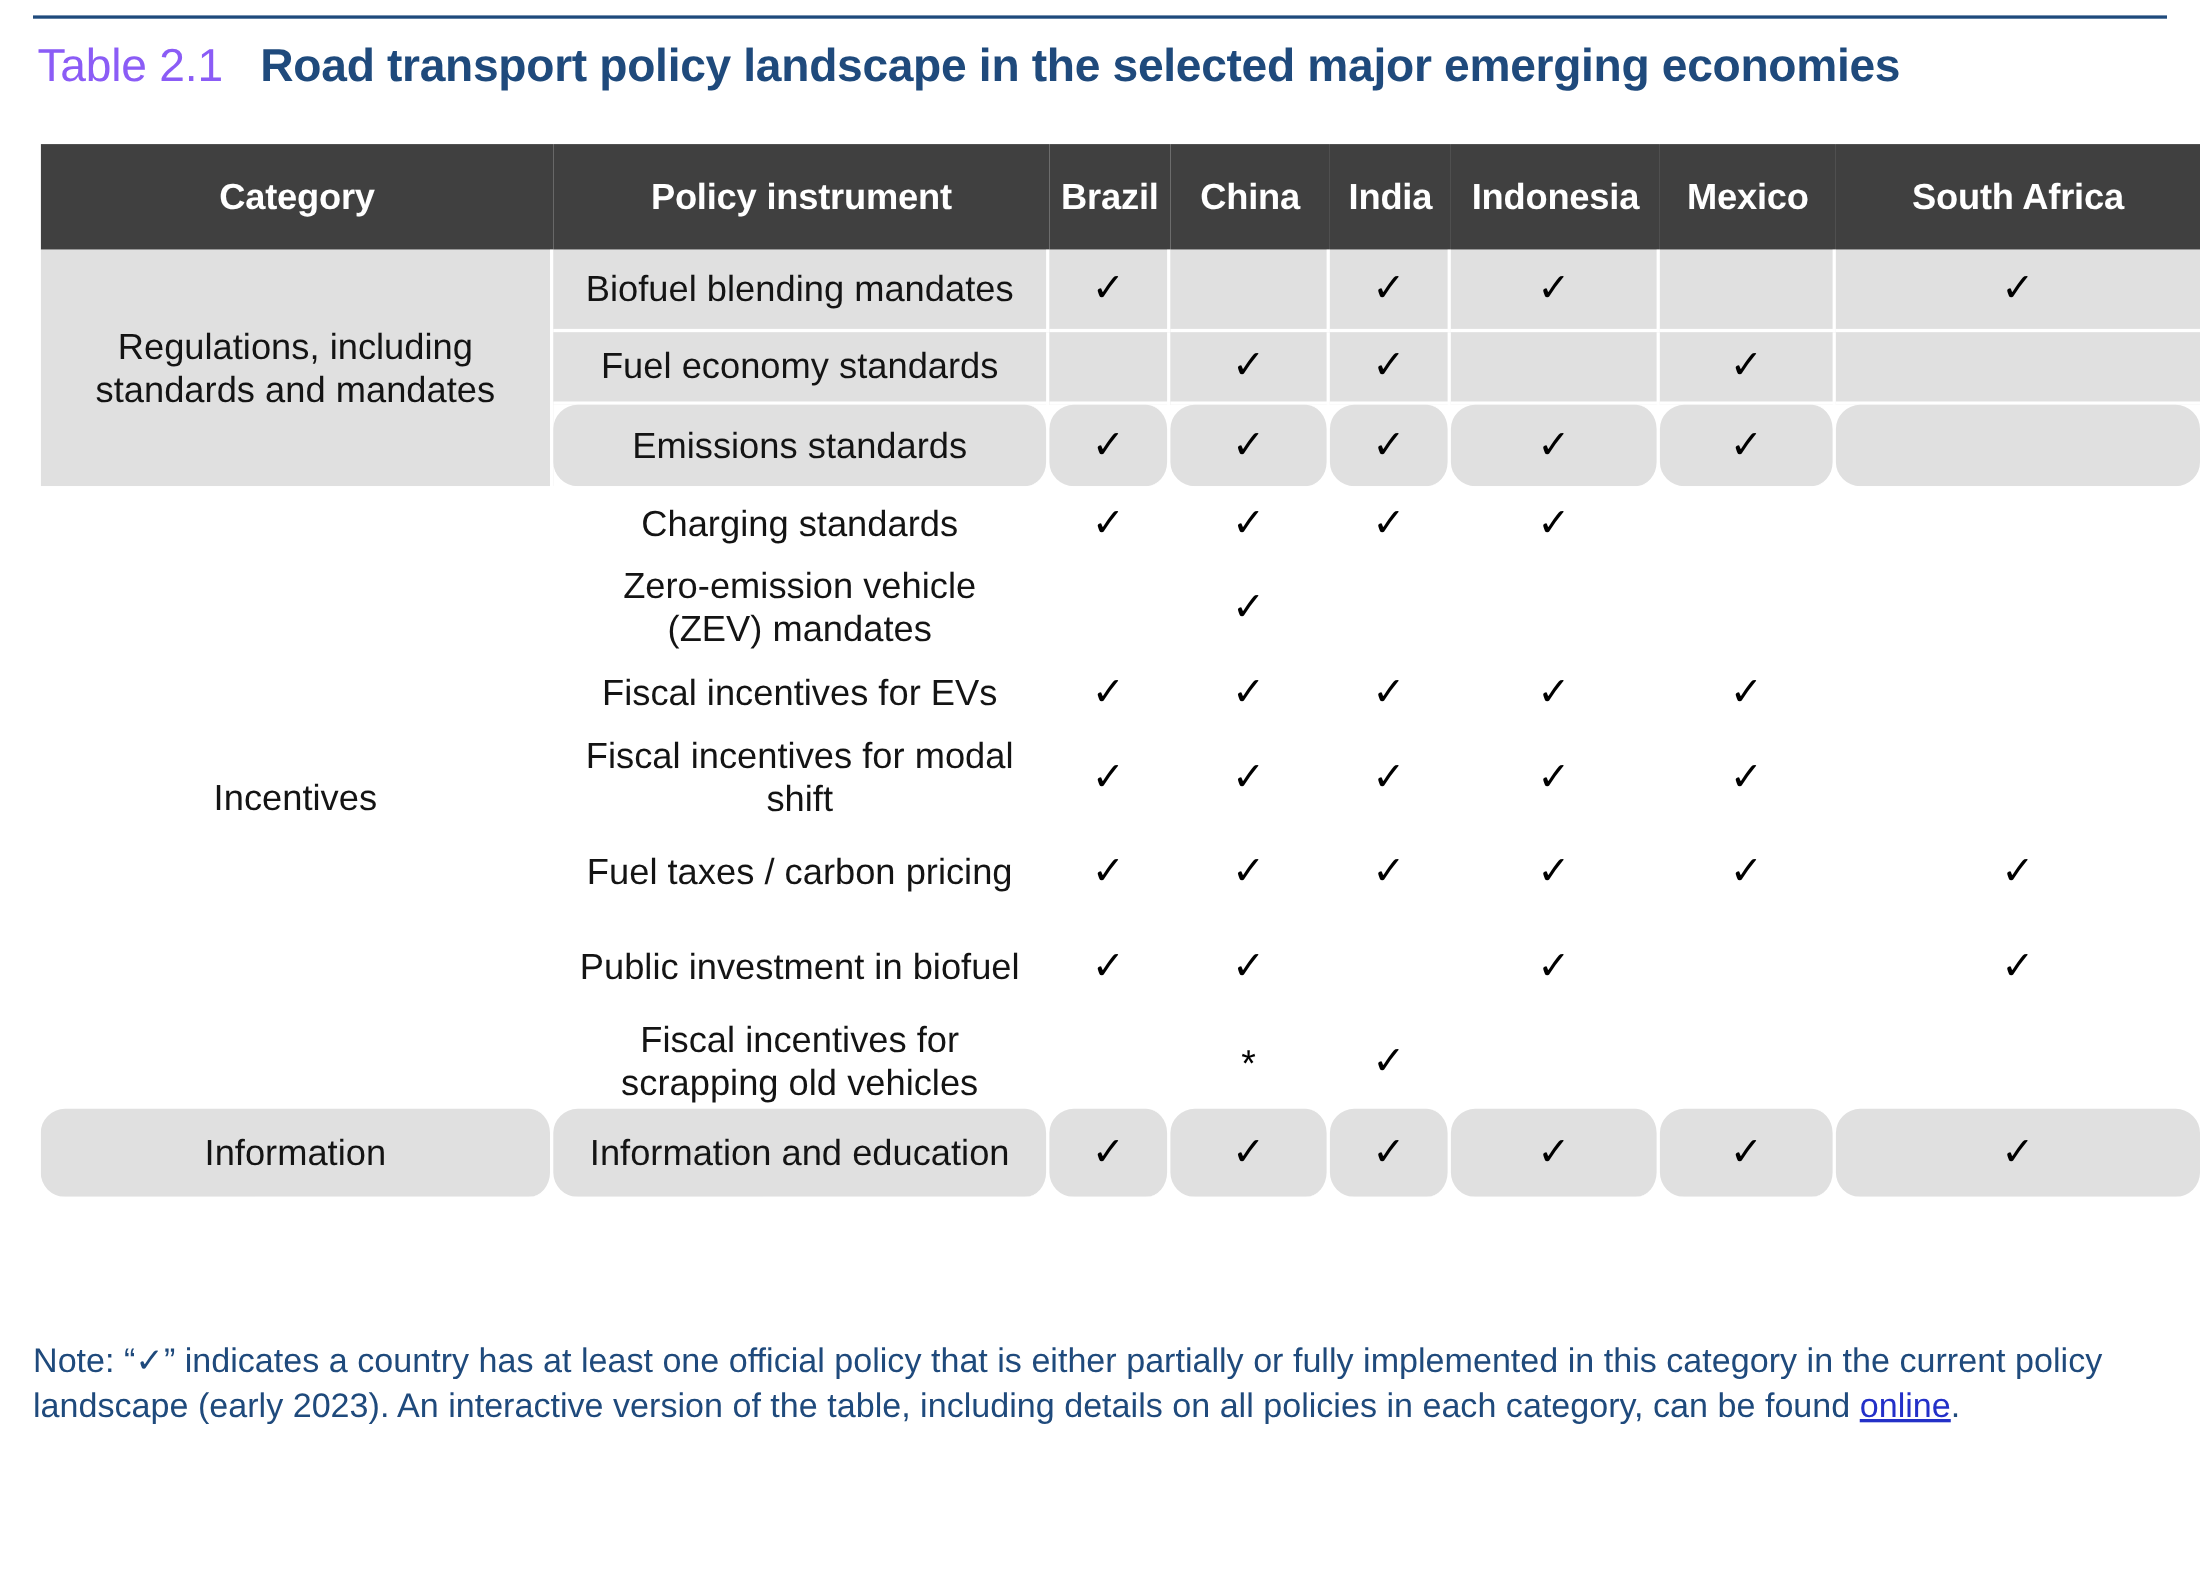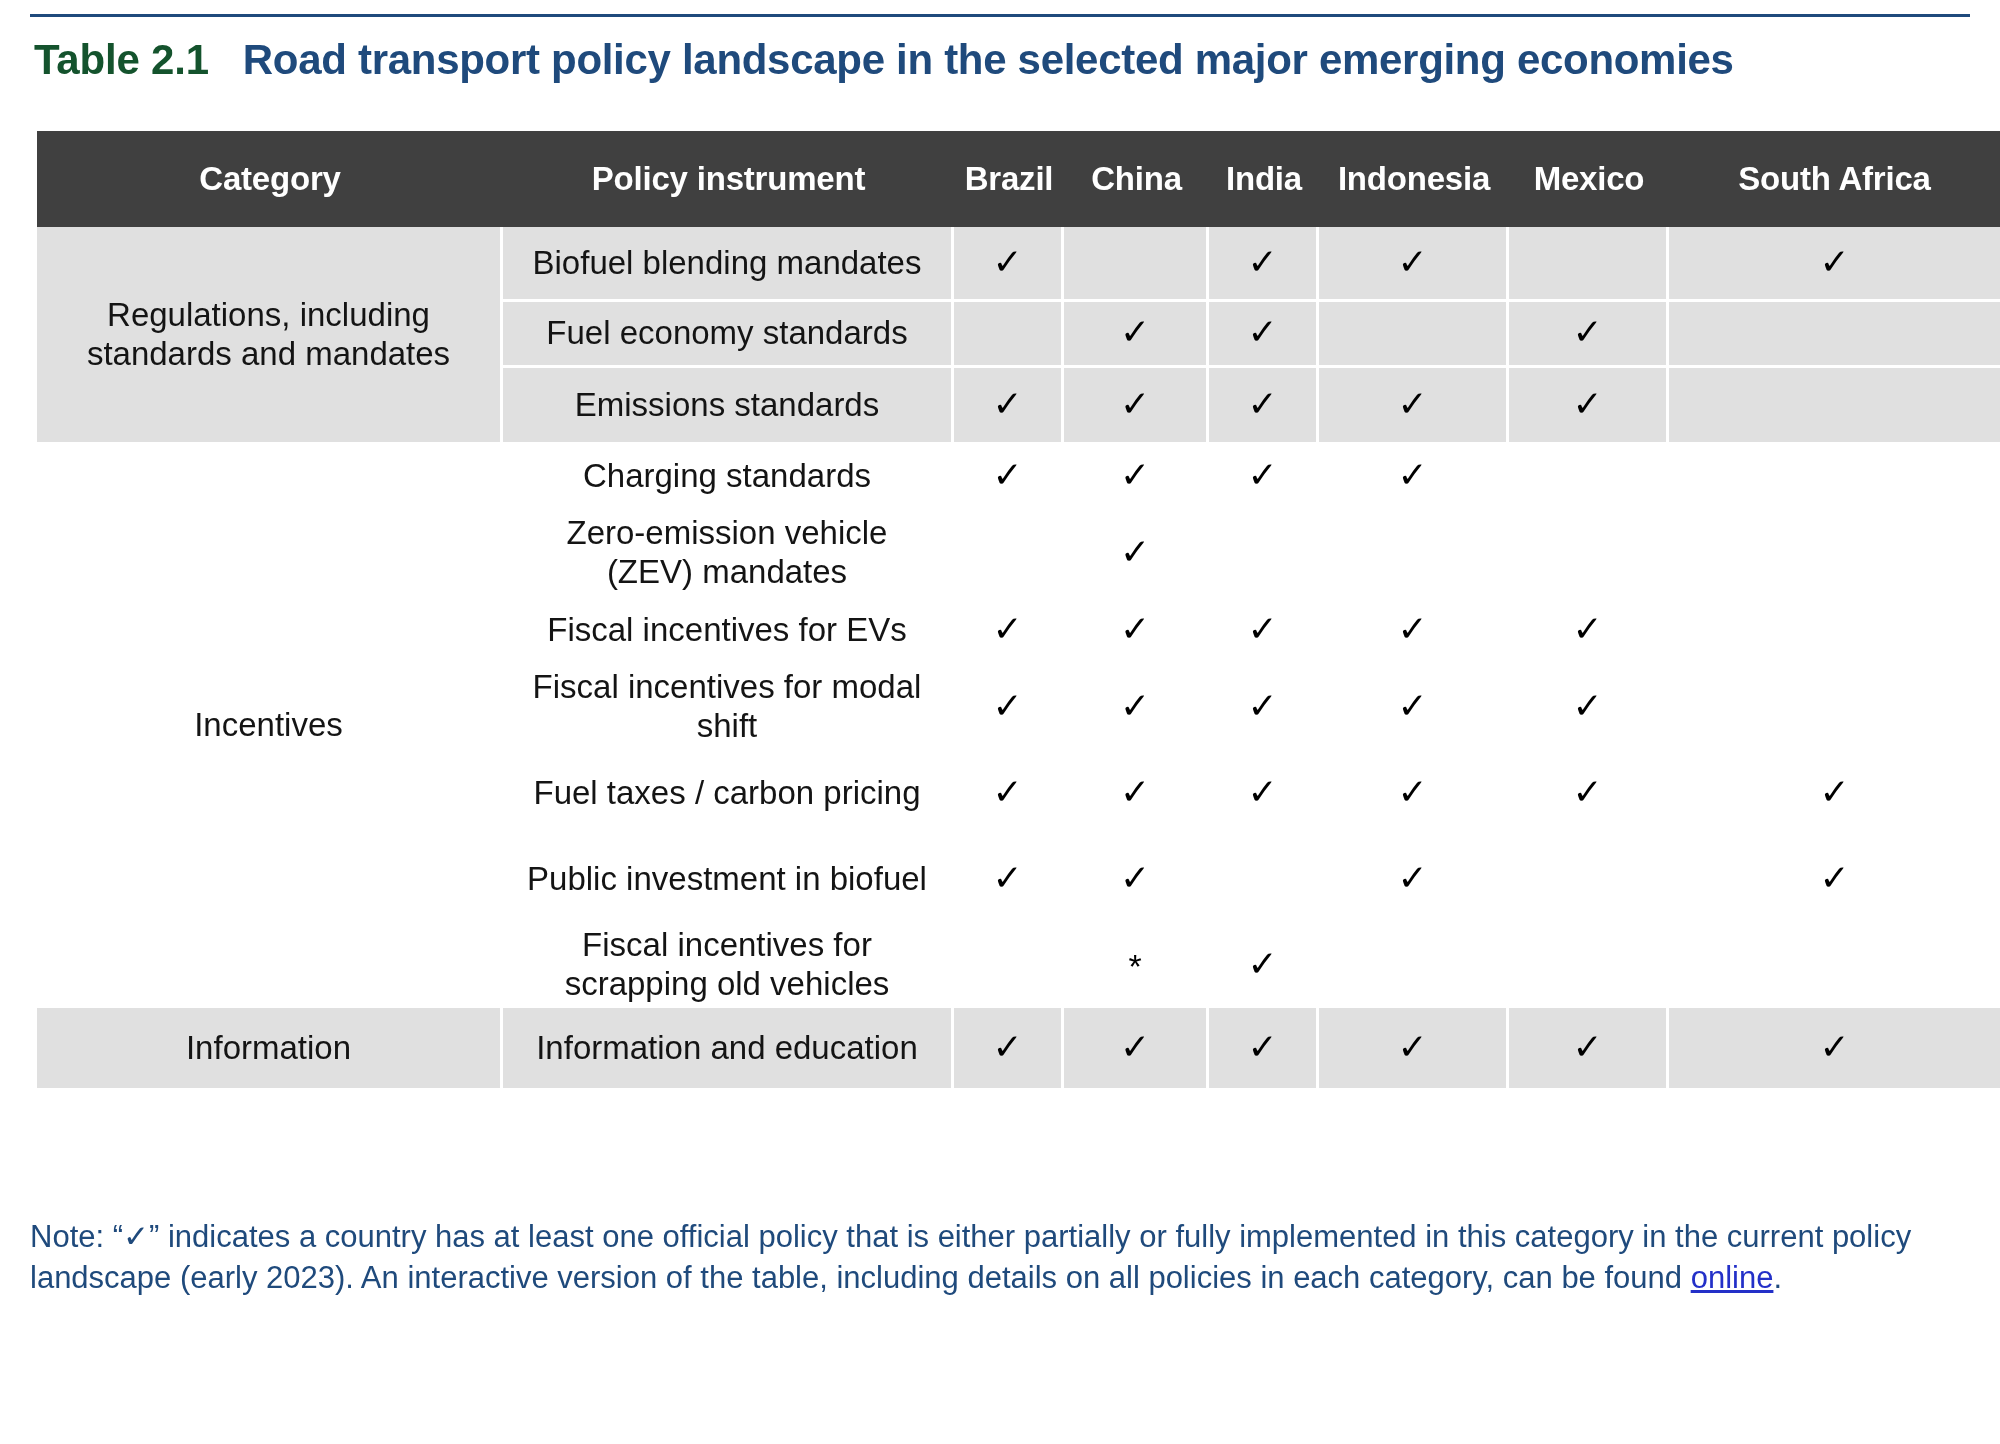--- a/index.html
+++ b/index.html
@@ -36,22 +36,22 @@
   .title-bar {
     position: absolute;
     left: 34px;
     top: 36px;
     display: flex;
     align-items: baseline;
     white-space: nowrap;
   }
   .title-label {
     font-size: 42px;
-    font-weight: bold;
-    color: #14532d;
+    font-weight: normal;
+    color: #8b5cf6;
     letter-spacing: -0.2px;
   }
   .title-text {
     font-size: 42px;
     font-weight: bold;
     color: #1f4a7c;
     margin-left: 34px;
     letter-spacing: -0.3px;
   }
 
@@ -112,20 +112,21 @@
   
   tbody tr.shaded td {
     border-right: 3px solid #ffffff;
     border-bottom: 3px solid #ffffff;
   }
   tbody tr.shaded td:last-child {
     border-right: 0;
   }
   tbody tr.shaded.last-shaded td {
     border-bottom: 0;
+    border-radius: 22px;
   }
   tbody tr.plain td {
     border-right: 3px solid #ffffff;
   }
   tbody tr.plain td:last-child {
     border-right: 0;
   }
   td.cat-cell.grey-block {
     border-right: 3px solid #ffffff !important;
     border-bottom: 0 !important;

